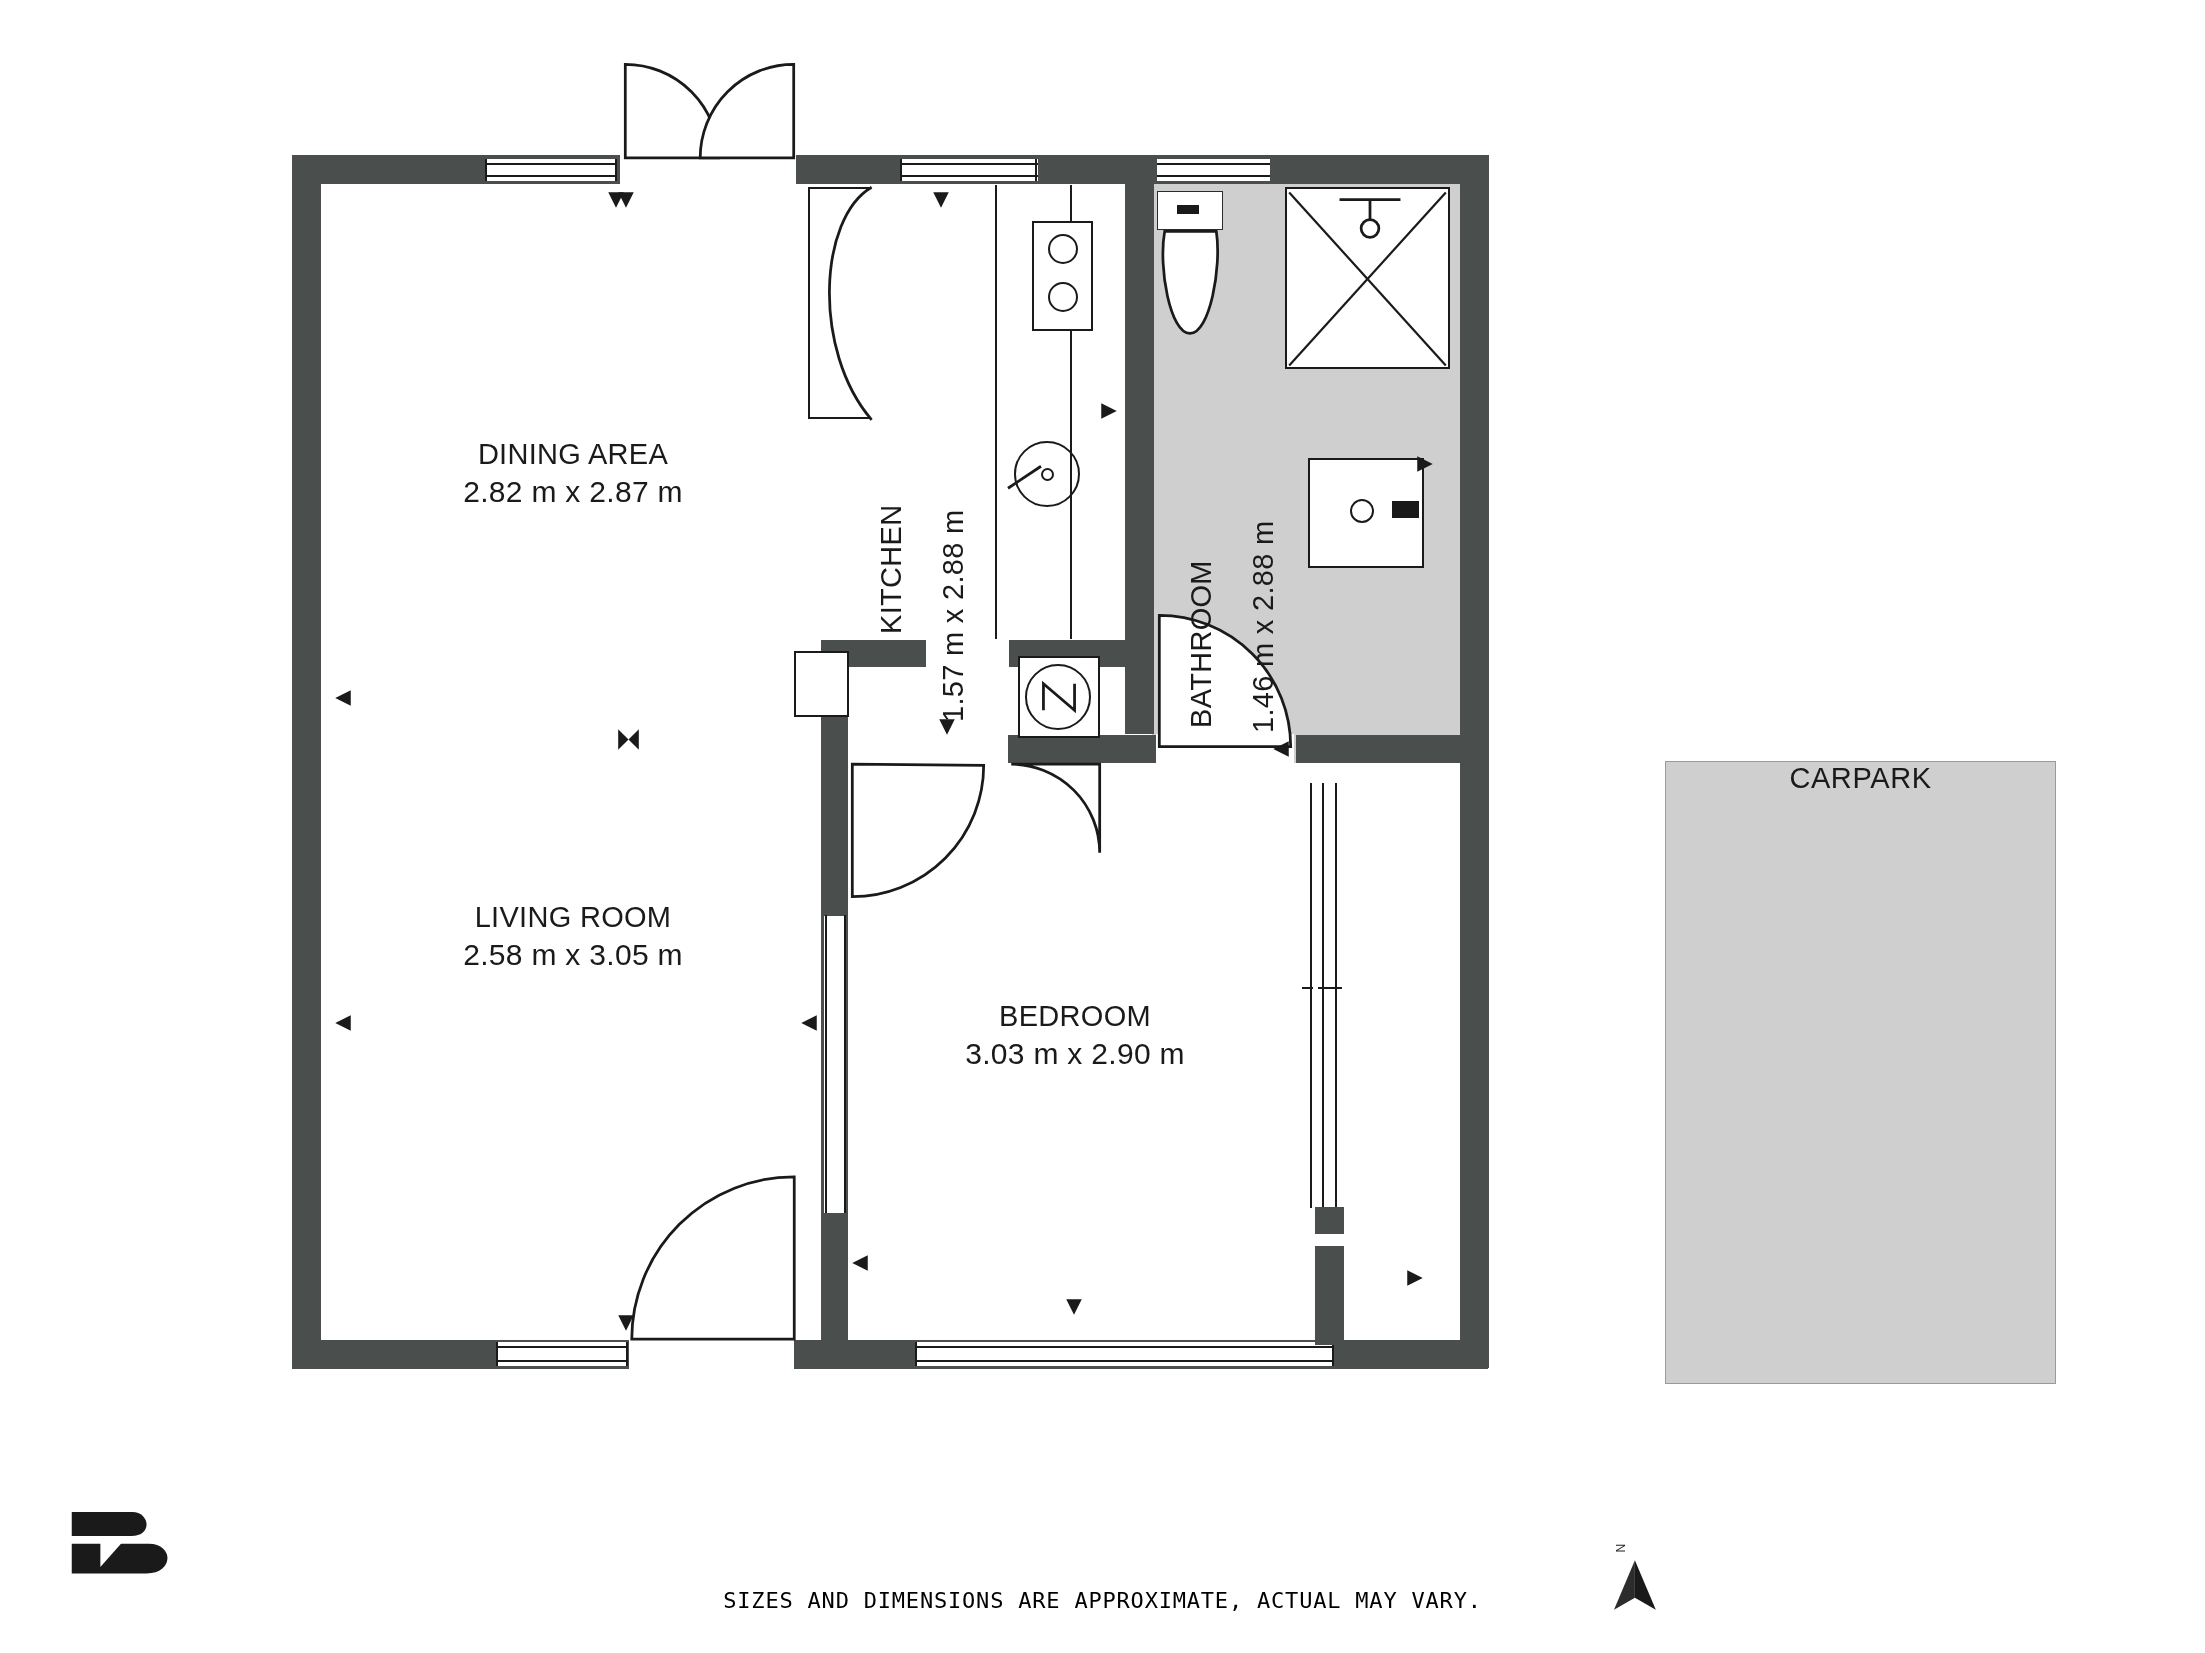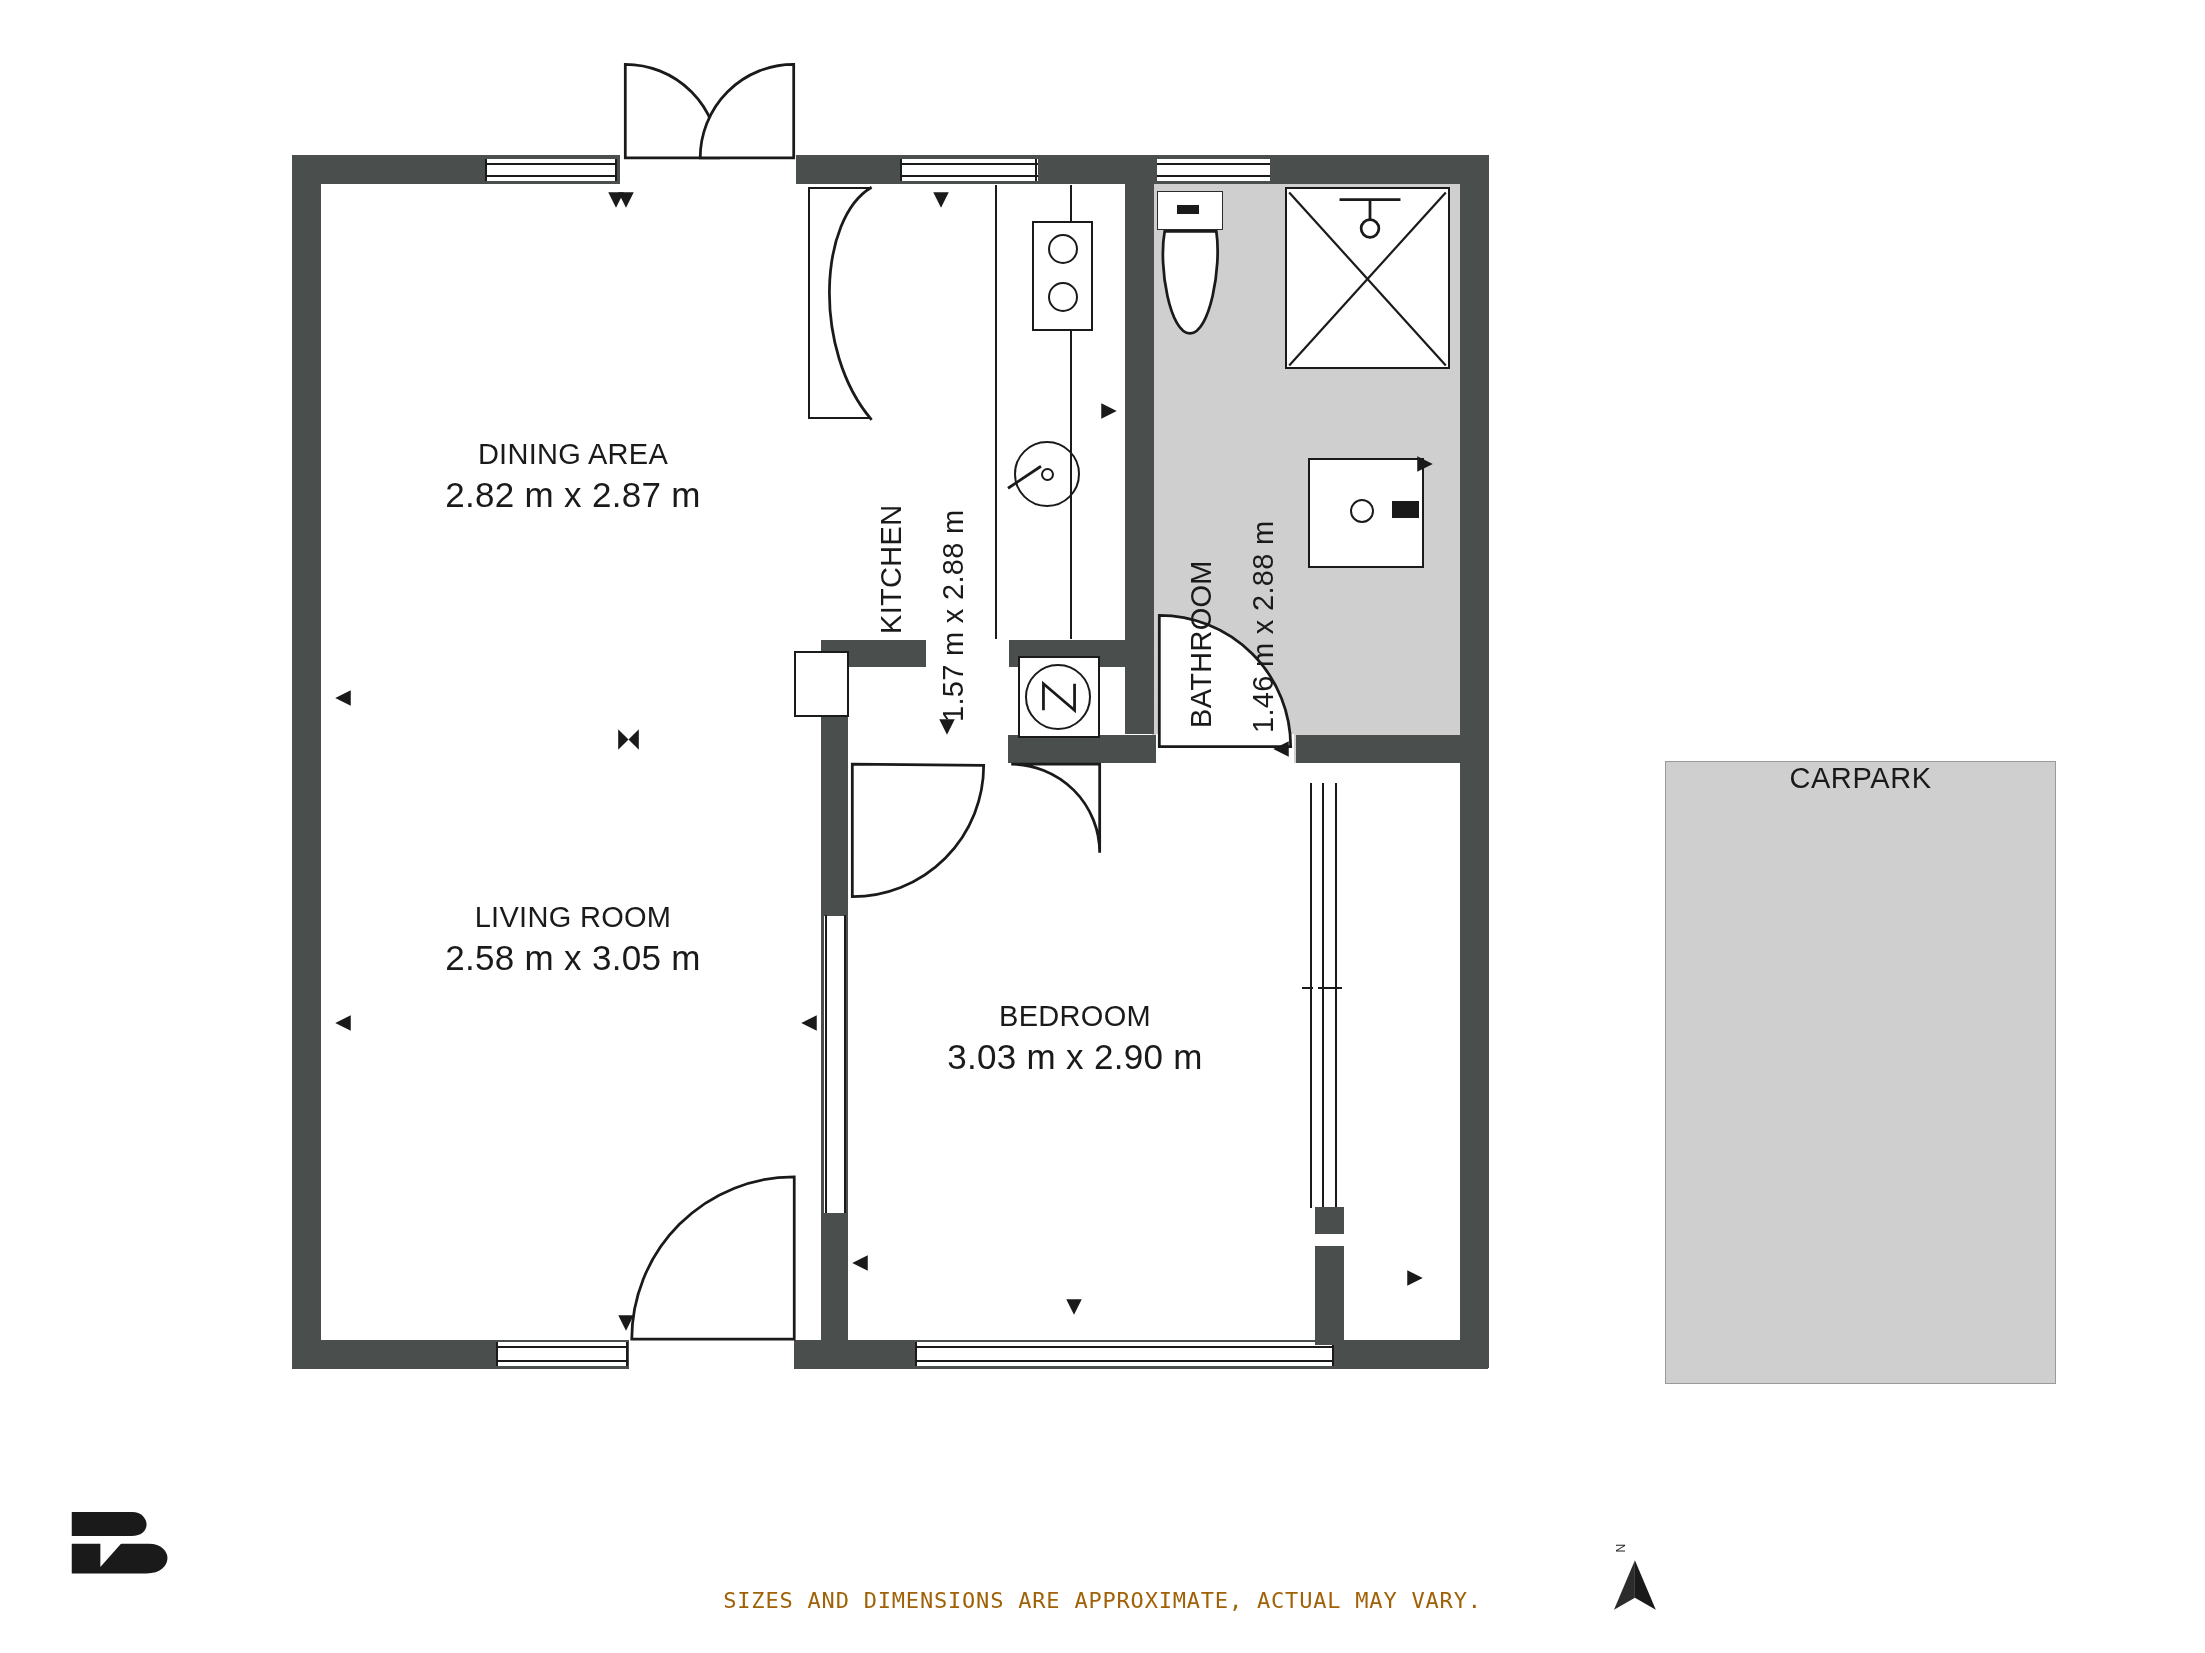--- a/index.html
+++ b/index.html
@@ -41,21 +41,21 @@
     line-height: 1.28;
     white-space: nowrap;
   }
   .label .name {
     display: block;
     font-size: 29px;
     letter-spacing: 0.3px;
   }
   .label .dims {
     display: block;
-    font-size: 35px;
+    font-size: 30px;
     letter-spacing: 0.3px;
   }
   .vlabel {
     position: absolute;
     transform-origin: 0 0;
     white-space: nowrap;
     font-size: 29px;
     letter-spacing: 0.3px;
   }
   .thin {
@@ -101,21 +101,21 @@
 
   
   #disclaimer {
     position: absolute;
     left: 0;
     top: 1588px;
     width: 2205px;
     text-align: center;
     font-size: 22px;
     letter-spacing: 0.8px;
-    color: #a16207;
+    color: #000000;
     font-family: "DejaVu Sans Mono", monospace;
   }
   #brand-logo {
     position: absolute;
     left: 66px;
     top: 1502px;
     width: 116px;
     height: 77px;
   }
   #north {

